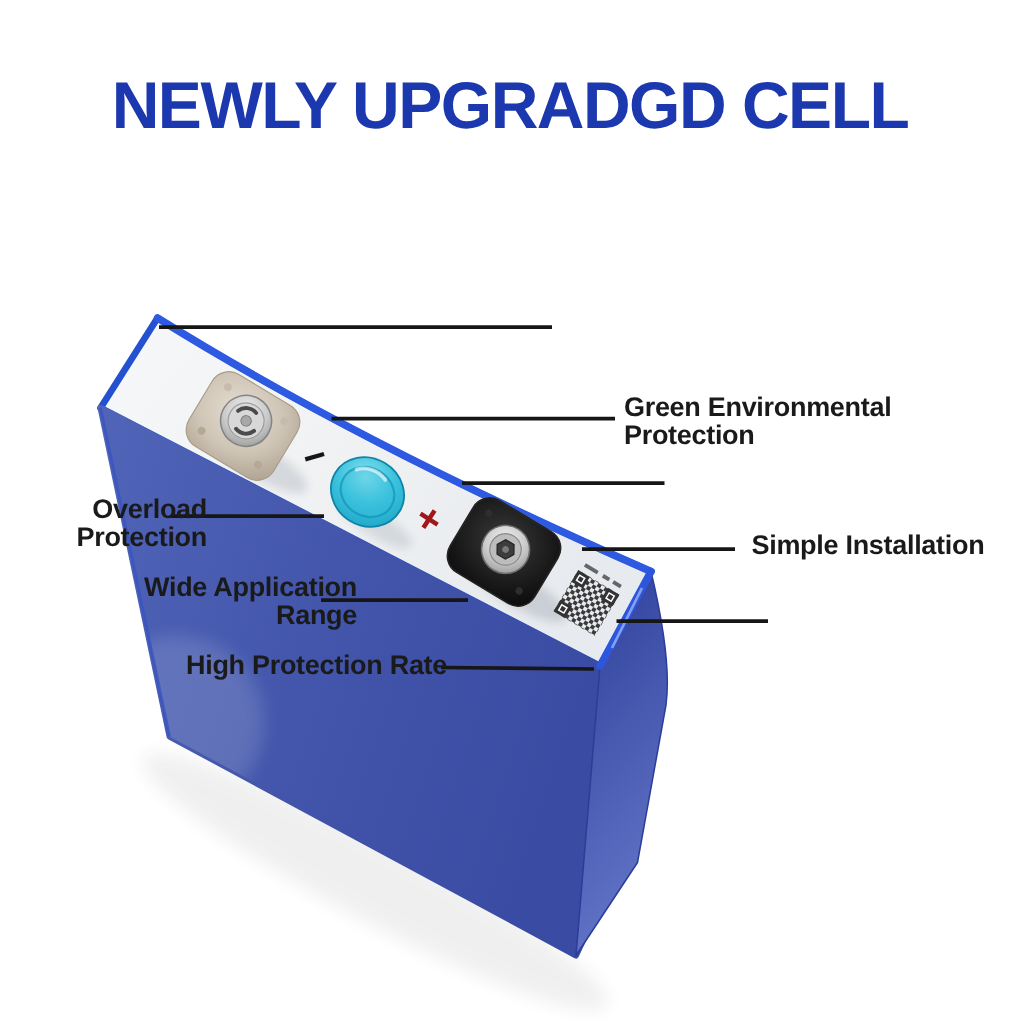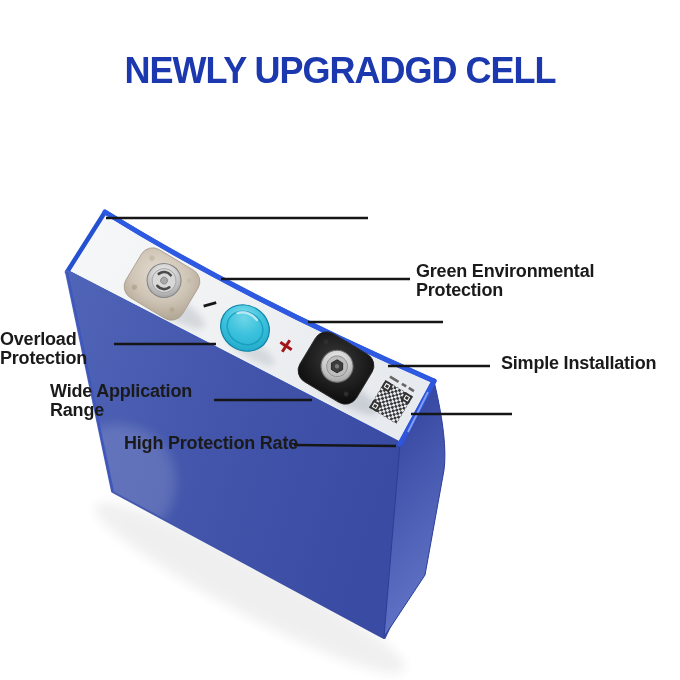--- a/index.html
+++ b/index.html
@@ -2,28 +2,28 @@
 <html><head>
 <meta charset="utf-8">
 <style>
   html,body { margin:0; padding:0; background:#ffffff; }
   .stage {
     position:relative; width:680px; height:680px; background:#ffffff;
     overflow:hidden; font-family:"Liberation Sans","DejaVu Sans",sans-serif;
   }
   .title {
     position:absolute; left:0; top:49px; width:680px; text-align:center;
-    font-size:36px; font-weight:900; letter-spacing:-1px; color:#1c38ae;
+    font-size:44px; font-weight:900; letter-spacing:-1px; color:#1c38ae;
     line-height:44px;
   }
   .ann {
     position:absolute; white-space:pre-line; font-size:18px; font-weight:bold;
     color:#1a1a1a; line-height:18.5px; letter-spacing:-0.2px;
   }
-  .ann.right-align { text-align:left; }
+  .ann.right-align { text-align:right;padding-left:28px; }
   svg.scene { position:absolute; left:0; top:0; }
 </style>
 </head>
 <body>
 
 <div class="stage">
 
   <div class="title">NEWLY UPGRADGD CELL</div>
 
   <svg class="scene" width="680" height="680" viewBox="0 0 680 680">

